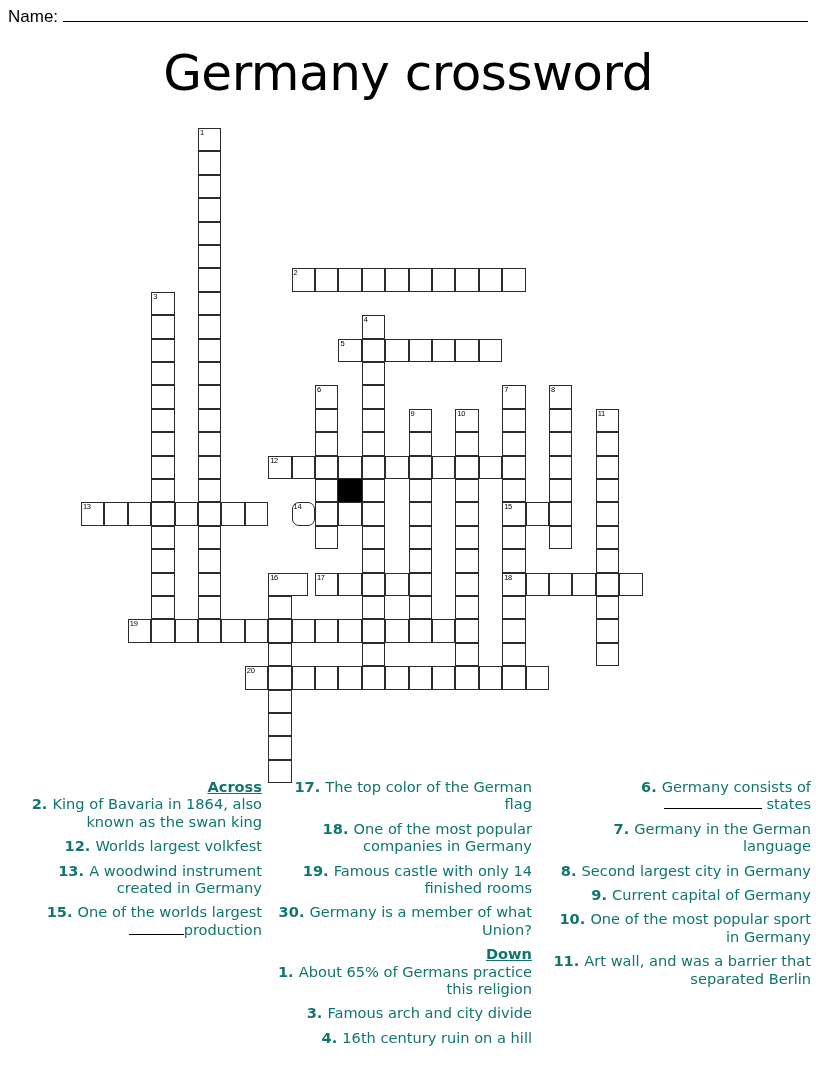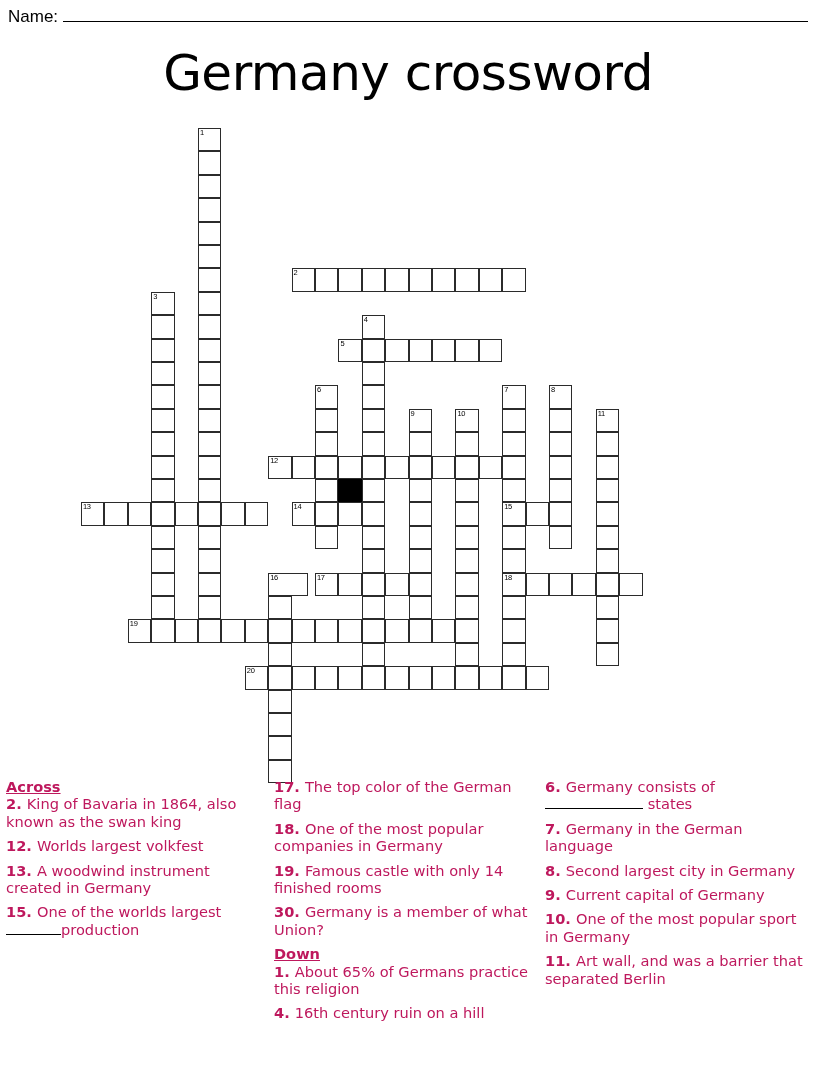--- a/index.html
+++ b/index.html
@@ -79,21 +79,22 @@
     position: absolute;
     left: 0; top: 778px;
     width: 816px; height: 306px;
   }
   .clue-col {
     position: absolute;
     top: 0;
     font-family: "DejaVu Sans", sans-serif;
     font-size: 14.6px;
     line-height: 17.4px;
-    color: #be185d;
+    color: #0f766e;
+    text-align: right;
   }
   .col-a { left: 6px;   width: 256px; }
   .col-b { left: 274px; width: 258px; }
   .col-c { left: 545px; width: 266px; }
 
   .clue-head {
     font-weight: bold;
     text-decoration: underline;
     font-size: 14.6px;
     margin-bottom: 0px;
@@ -238,21 +239,21 @@
       <div class="cell" style="left: 81px; top: 502.4px;">
         <span class="cnum">13</span>
       </div>
       <div class="cell" style="left: 104.4px; top: 502.4px;"></div>
       <div class="cell" style="left: 127.8px; top: 502.4px;"></div>
       <div class="cell" style="left: 151.2px; top: 502.4px;"></div>
       <div class="cell" style="left: 174.6px; top: 502.4px;"></div>
       <div class="cell" style="left: 198px; top: 502.4px;"></div>
       <div class="cell" style="left: 221.4px; top: 502.4px;"></div>
       <div class="cell" style="left: 244.8px; top: 502.4px;"></div>
-      <div class="cell" style="left: 291.6px; top: 502.4px;">
+      <div class="cell" style="left: 291.6px; top: 502.4px; border-radius: 7px;">
         <span class="cnum">14</span>
       </div>
       <div class="cell" style="left: 315px; top: 502.4px;"></div>
       <div class="cell" style="left: 338.4px; top: 502.4px;"></div>
       <div class="cell" style="left: 361.8px; top: 502.4px;"></div>
       <div class="cell" style="left: 408.6px; top: 502.4px;"></div>
       <div class="cell" style="left: 455.4px; top: 502.4px;"></div>
       <div class="cell" style="left: 502.2px; top: 502.4px;">
         <span class="cnum">15</span>
       </div>
@@ -357,20 +358,21 @@
         <span class="clue"><span class="num">13. </span><span>A woodwind instrument created in Germany</span></span>
         <span class="clue"><span class="num">15. </span><span>One of the worlds largest </span><span class="blank-line bl-15"></span><span>production</span></span>
       </div>
     <div class="clue-col col-b" id="clue-col-b">
         <span class="clue"><span class="num">17. </span><span>The top color of the German flag</span></span>
         <span class="clue"><span class="num">18. </span><span>One of the most popular companies in Germany</span></span>
         <span class="clue"><span class="num">19. </span><span>Famous castle with only 14 finished rooms</span></span>
         <span class="clue"><span class="num">30. </span><span>Germany is a member of what Union?</span></span>
         <span class="clue-head">Down</span>
         <span class="clue"><span class="num">1. </span><span>About 65% of Germans practice this religion</span></span>
+        <span class="clue"><span class="num">3. </span><span>Famous arch and city divide</span></span>
         <span class="clue"><span class="num">4. </span><span>16th century ruin on a hill</span></span>
       </div>
     <div class="clue-col col-c" id="clue-col-c">
         <span class="clue"><span class="num">6. </span><span>Germany consists of </span><span class="blank-line bl-6"></span><span> states</span></span>
         <span class="clue"><span class="num">7. </span><span>Germany in the German language</span></span>
         <span class="clue"><span class="num">8. </span><span>Second largest city in Germany</span></span>
         <span class="clue"><span class="num">9. </span><span>Current capital of Germany</span></span>
         <span class="clue"><span class="num">10. </span><span>One of the most popular sport in Germany</span></span>
         <span class="clue"><span class="num">11. </span><span>Art wall, and was a barrier that separated Berlin</span></span>
       </div>

